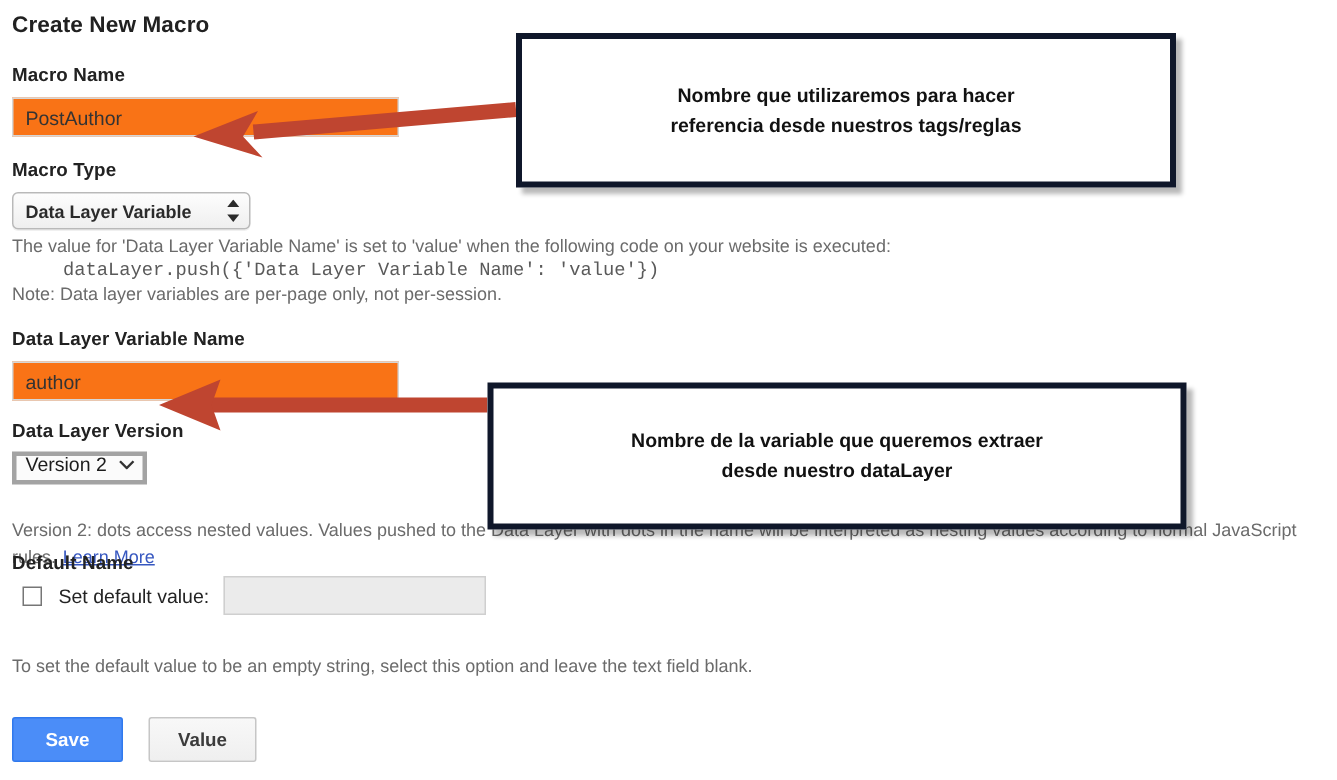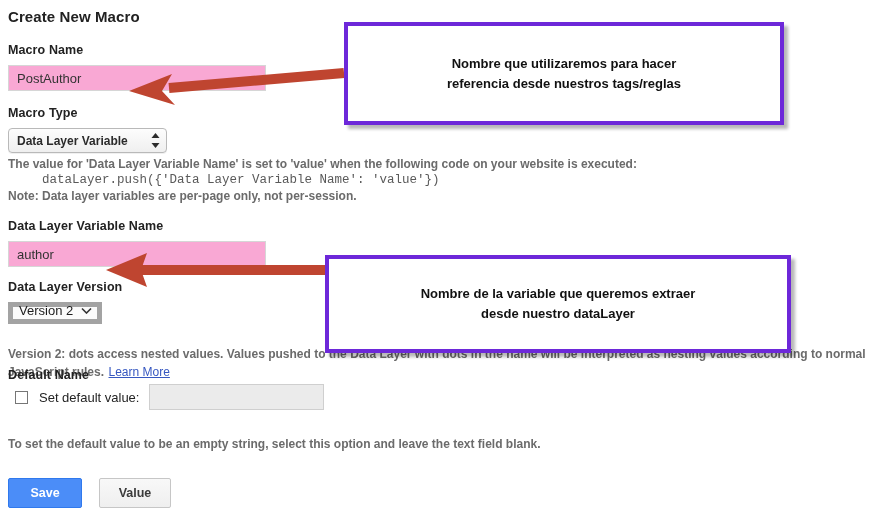--- a/index.html
+++ b/index.html
@@ -47,21 +47,21 @@
     font-weight: bold;
     color: #222222;
     letter-spacing: 0.1px;
   }
 
   .text-input {
     box-sizing: border-box;
     width: 258px;
     height: 26px;
     border: 1px solid #d6d6d6;
-    background: #f9a8d4;
+    background: #f97316;
     font-family: "Liberation Sans", sans-serif;
     font-size: 13px;
     color: #333333;
     padding: 0 8px;
     outline: none;
     border-radius: 0;
   }
 
   
   .mac-select {
@@ -89,38 +89,37 @@
   }
 
   
   .plain-select {
     display: inline-flex;
     align-items: center;
     box-sizing: border-box;
     height: 22px;
     padding: 0 5px 5px 6px;
     background: #fbfbfb;
-    border: 5px solid #a3a3a3;
+    border: 3px solid #a3a3a3;
     font-size: 13px;
     color: #1c1c1c;
     cursor: default;
     white-space: nowrap;
     justify-content: center;
   }
   .plain-select .chev {
     display: inline-block;
     margin-left: 8px;
     line-height: 0;
   }
 
   .help-text {
     font-size: 12px;
     color: #6b6b6b;
     line-height: 15px;
-    font-weight: bold;
   }
 
   .code-line {
     font-family: "Liberation Mono", monospace;
     font-size: 12.5px;
     color: #5a5a5a;
     padding-left: 34px;
     line-height: 17px;
     white-space: pre;
   }
@@ -194,21 +193,21 @@
     pointer-events: none;
   }
   .anno-svg {
     position: absolute;
     left: 0; top: 0;
   }
   .callout {
     position: absolute;
     box-sizing: border-box;
     background: #ffffff;
-    border: 4px solid #6d28d9;
+    border: 4px solid #0f172a;
     box-shadow: 4px 4px 3px rgba(0,0,0,0.28);
     display: flex;
     align-items: center;
     justify-content: center;
     text-align: center;
   }
   .callout-text {
     font-size: 13px;
     font-weight: bold;
     color: #111111;

